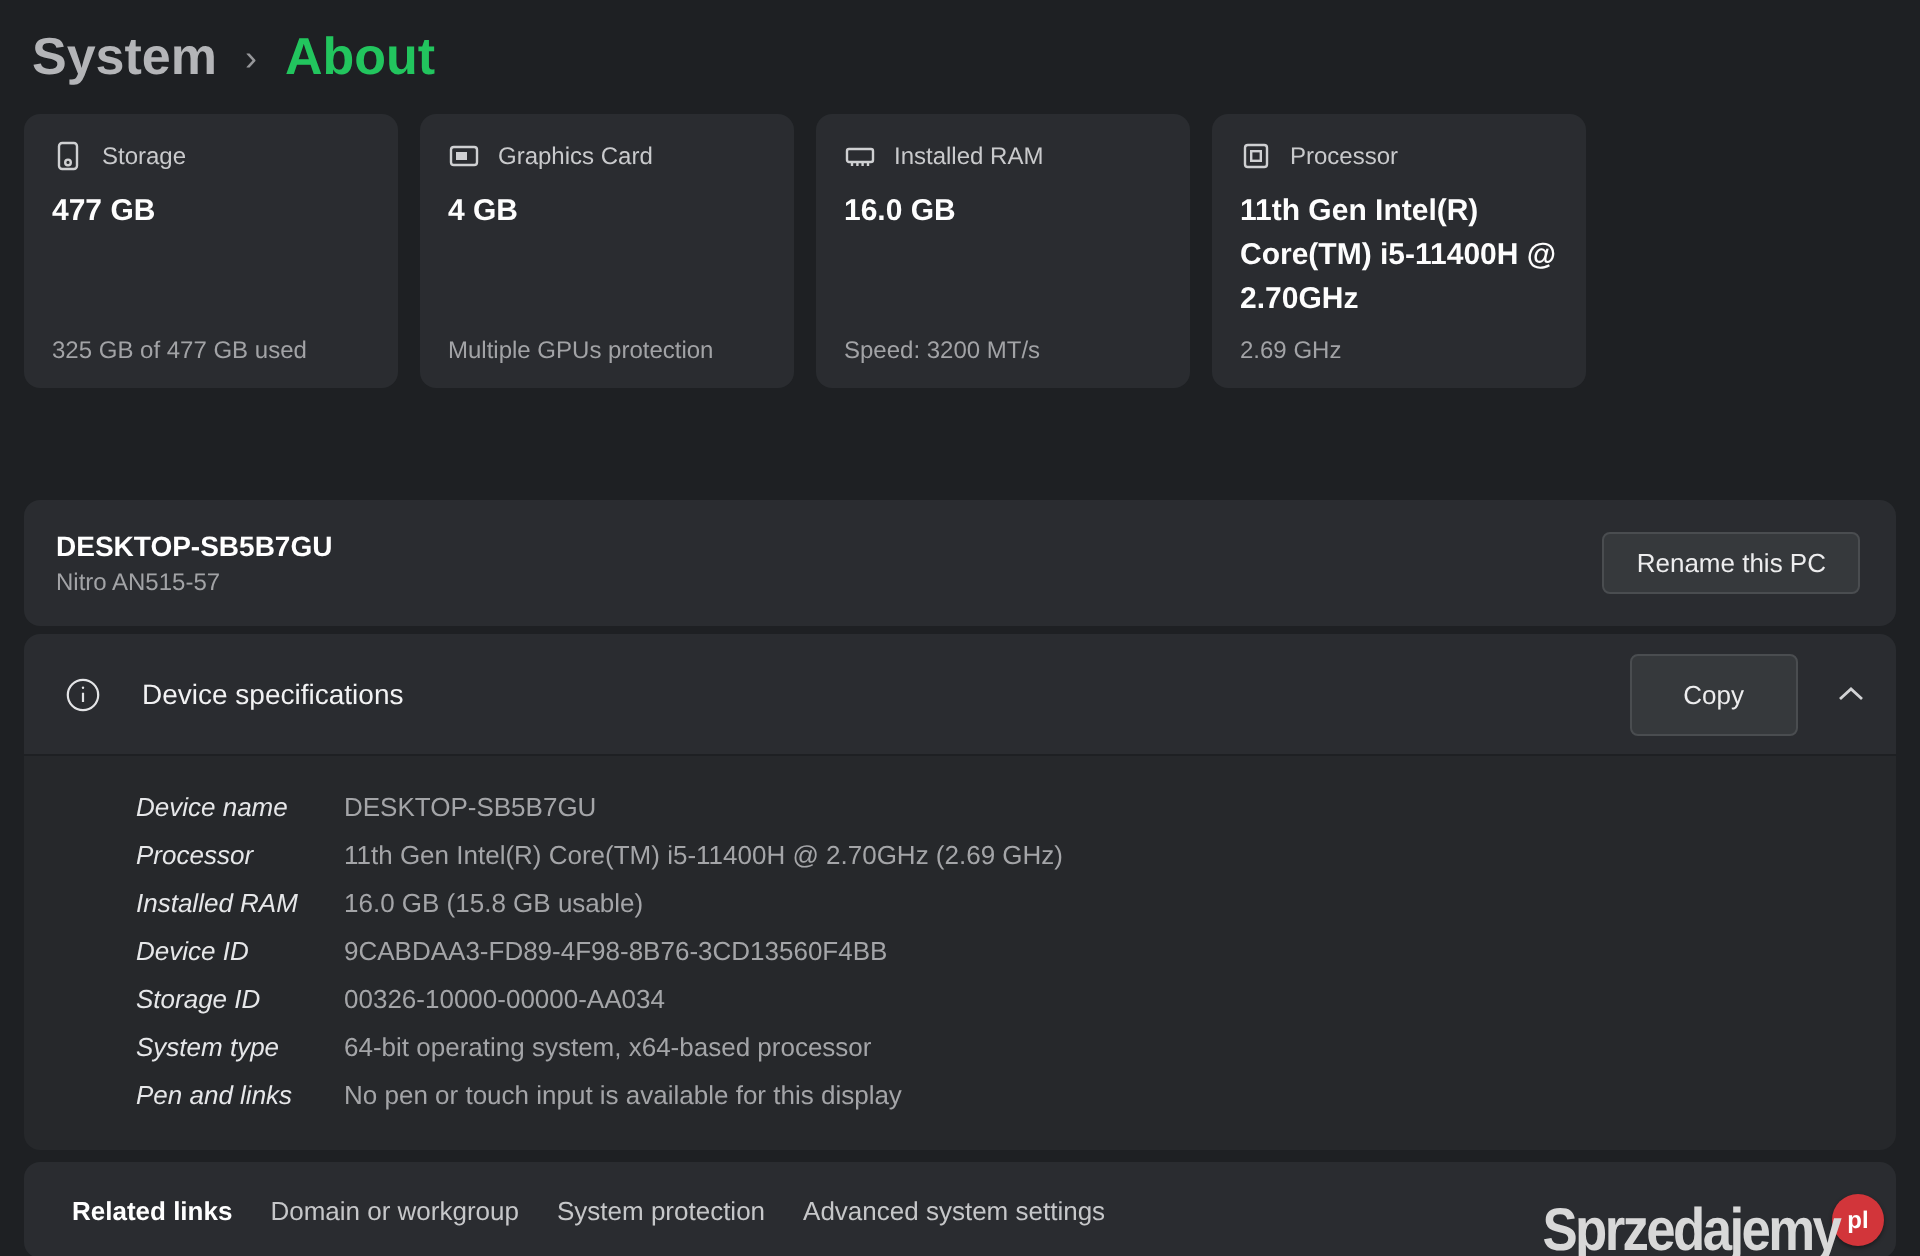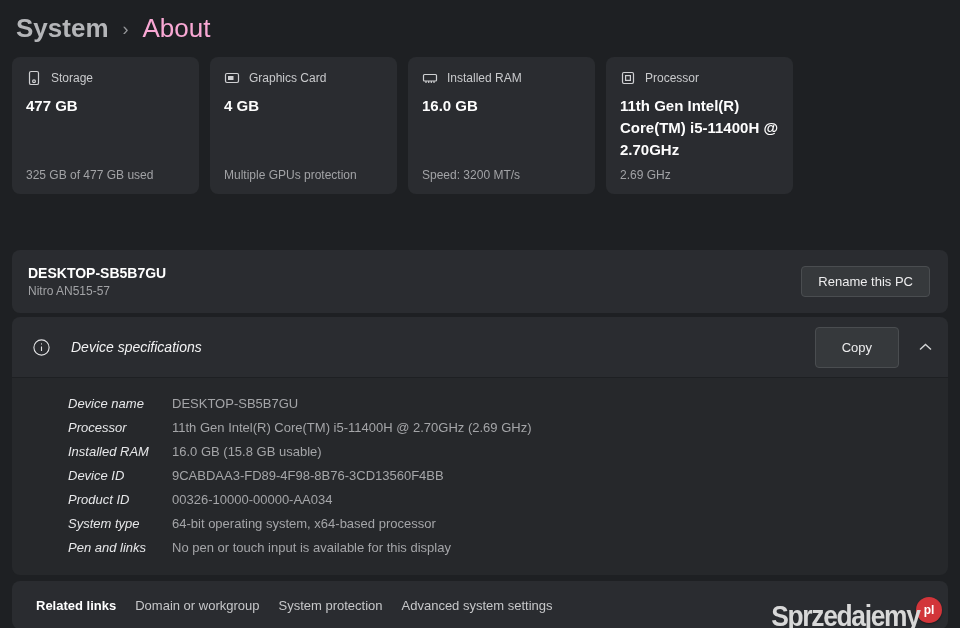--- a/index.html
+++ b/index.html
@@ -7,21 +7,21 @@
   body {
     background:#1e2023;
     font-family:"Liberation Sans", sans-serif;
     color:#fff;
     position:relative;
   }
   
   .breadcrumb { padding:8px 0 0 16px; display:flex; align-items:center; gap:14px; height:49px; }
   .crumb-parent { font-size:26px; font-weight:600; color:#b4b5b8; cursor:pointer; }
   .crumb-sep { font-size:18px; color:#96979a; padding-top:2px; }
-  .crumb-current { font-size:26px; font-weight:400; color:#f9a8d4; }
+  .crumb-current { font-size:26px; font-weight:700; color:#22c55e; }
 
   
   .cards { display:flex; gap:11px; margin:8px 12px 0 12px; }
   .card {
     width:187px; height:137px; background:#2a2c30; border-radius:8px;
     padding:13px 14px 12px 14px; display:flex; flex-direction:column;
   }
   .card-head { display:flex; align-items:center; gap:9px; }
   .card-head svg { flex:0 0 auto; }
   .card-label { font-size:12px; color:#c9cacc; }
@@ -39,21 +39,21 @@
     background:#36393c; border:1px solid #4a4d50; border-radius:4px;
     color:#ededee; font-size:13px; font-family:"Liberation Sans", sans-serif;
     padding:7px 16px; cursor:pointer;
   }
 
   
   .specs { margin:4px 12px 0 12px; border-radius:8px; overflow:hidden; }
   .specs-header {
     height:60px; background:#2a2c30; display:flex; align-items:center; padding:0 16px 0 21px;
   }
-  .specs-title { font-size:14px; color:#f2f2f3; margin-left:21px;font-style:italic; }
+  .specs-title { font-size:14px; color:#f2f2f3; margin-left:21px; }
   .specs-header-right { margin-left:auto; display:flex; align-items:center; gap:20px; }
   .copy-btn { padding:12px 26px;margin-left:20px; }
   .chevron { color:#d2d3d5; display:flex; align-items:center; cursor:pointer; }
   .specs-body { background:#26282b; border-top:1px solid #1e2023; padding:13px 16px 16px 56px; }
   .spec-row { display:flex; height:24px; align-items:center; }
   .spec-label { width:104px; flex:0 0 auto; font-size:13px; color:#e6e7e9;font-style:italic; }
   .spec-value { font-size:13px; color:#a4a5a8; }
 
   
   .related {
@@ -185,21 +185,21 @@
     </div>
     <div class="spec-row">
       <span class="spec-label">Installed RAM</span>
       <span class="spec-value">16.0 GB (15.8 GB usable)</span>
     </div>
     <div class="spec-row">
       <span class="spec-label">Device ID</span>
       <span class="spec-value">9CABDAA3-FD89-4F98-8B76-3CD13560F4BB</span>
     </div>
     <div class="spec-row">
-      <span class="spec-label">Product ID</span>
+      <span class="spec-label">Storage ID</span>
       <span class="spec-value">00326-10000-00000-AA034</span>
     </div>
     <div class="spec-row">
       <span class="spec-label">System type</span>
       <span class="spec-value">64-bit operating system, x64-based processor</span>
     </div>
     <div class="spec-row">
       <span class="spec-label">Pen and links</span>
       <span class="spec-value">No pen or touch input is available for this display</span>
     </div>

